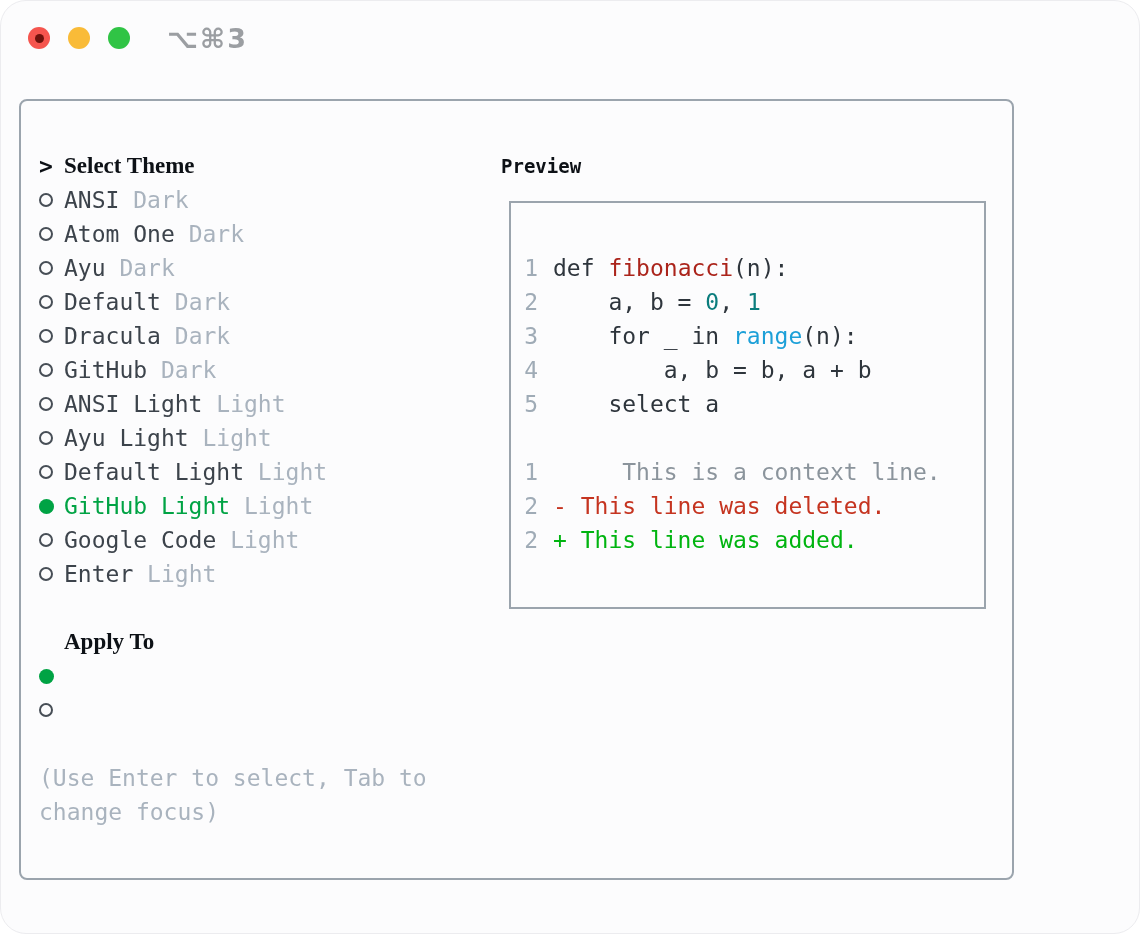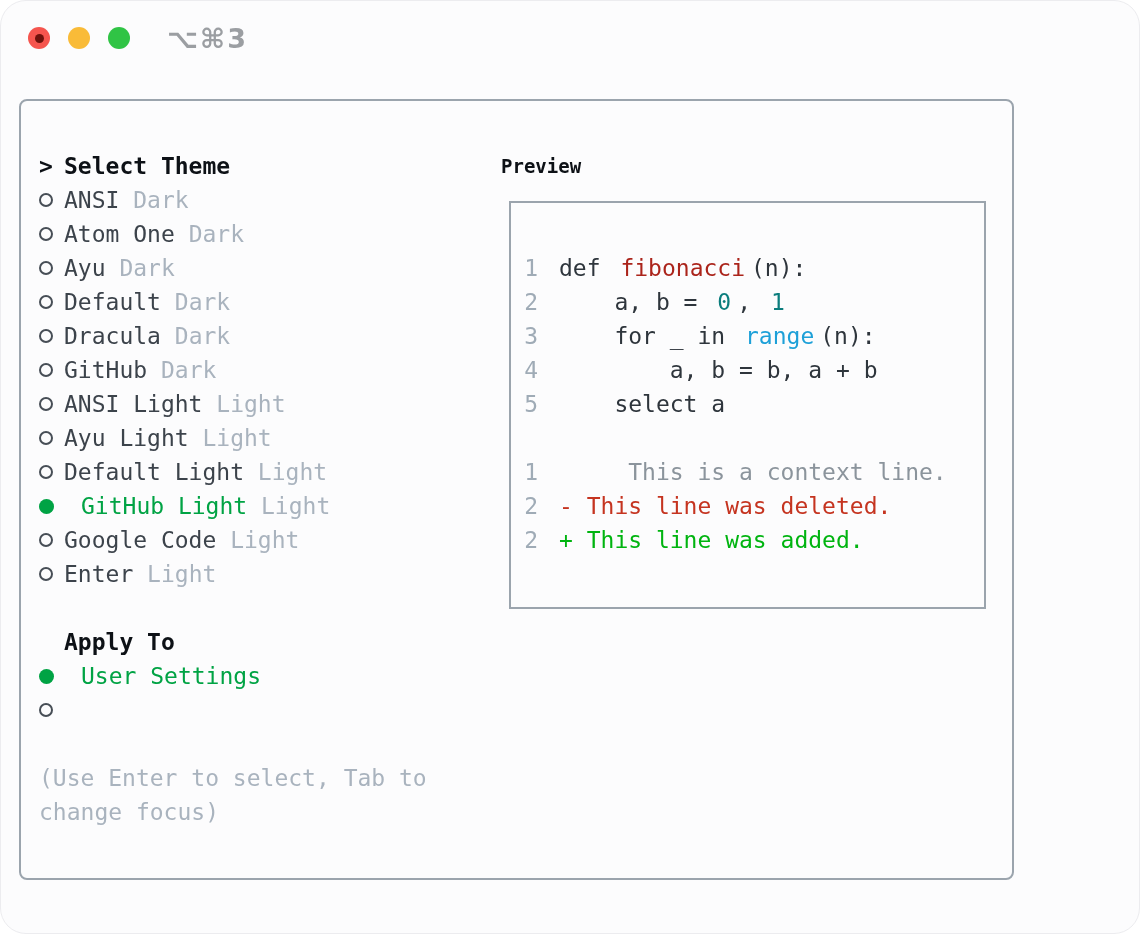--- a/index.html
+++ b/index.html
@@ -39,39 +39,39 @@
     font-family:"DejaVu Sans","Liberation Sans",sans-serif;
     font-size:27px;font-weight:700;color:var(--title_gray);letter-spacing:2px;}
   
   .frame{position:absolute;left:18px;top:98px;width:995px;height:781px;
     border:2px solid var(--border_gray);border-radius:8px;}
   
   .left{position:absolute;left:38px;top:148px;font-size:23px;line-height:34px;color:var(--item_text);}
   .row{height:34px;display:flex;align-items:center;white-space:pre;}
   .spacer{height:34px;}
   .marker{display:inline-block;width:25px;font-weight:700;color:var(--heading_black);}
-  .header-text{font-weight:700;color:var(--heading_black);}
+  .header-text{font-weight:700;color:var(--heading_black);font-family:Liberation Serif, serif;}
   .bullet{display:inline-block;width:14px;height:14px;border-radius:50%;
     border:2px solid #474e56;margin-right:11px;flex:0 0 auto;}
   .bullet.sel{border:none;width:15px;height:15px;background:var(--selected_green);margin-right:10px;}
   .tname{color:var(--item_text);}
-  .tname.selname{color:var(--selected_green);margin-left:17px;}
+  .tname.selname{color:var(--selected_green);}
   .tvariant{color:var(--muted);margin-left:1ch;}
   .hint{color:var(--muted);}
   
   .preview-header{position:absolute;left:500px;top:148px;height:34px;line-height:34px;
     font-size:19px;font-weight:700;color:var(--heading_black);}
   .preview-box{position:absolute;left:508px;top:200px;width:477px;height:408px;
     border:2px solid var(--border_gray);background:transparent;}
   .code-block{position:absolute;left:523px;top:250px;}
   .diff-block{position:absolute;left:523px;top:454px;}
   .crow{height:34px;display:flex;align-items:center;font-size:23px;}
   .ln{display:inline-block;width:14px;margin-right:15px;text-align:right;
     color:var(--line_number);flex:0 0 auto;}
-  .tk{white-space:pre;margin-left:6px;}
+  .tk{white-space:pre;}
   .c-code{color:var(--text_dark);}
   .c-fn{color:var(--function_red);}
   .c-num{color:var(--number_teal);}
   .c-call{color:var(--call_blue);}
   .c-ctx{color:var(--context_gray);}
   .c-del{color:var(--deleted_red);}
   .c-add{color:var(--added_green);}
 </style>
 </head>
 <body>
@@ -103,21 +103,21 @@
         <div class="row"><span class="bullet"></span><span class="tname">Default Light</span><span class="tvariant">Light</span></div>
         <div class="row"><span class="bullet sel"></span><span class="tname selname">GitHub Light</span><span class="tvariant">Light</span></div>
         <div class="row"><span class="bullet"></span><span class="tname">Google Code</span><span class="tvariant">Light</span></div>
         <div class="row"><span class="bullet"></span><span class="tname">Enter</span><span class="tvariant">Light</span></div>
       </div>
     <div class="spacer"></div>
     <div class="row">
       <span class="marker"></span><span class="header-text">Apply To</span>
     </div>
     <div id="apply-list">
-        <div class="row"><span class="bullet sel"></span><span class="tname selname">User Settings</span></div>
+        <div class="row"><span class="bullet sel"></span></div>
         <div class="row"><span class="bullet"></span></div>
       </div>
     <div class="spacer"></div>
     <div class="row hint">(Use Enter to select, Tab to</div>
     <div class="row hint">change focus)</div>
   </div>
 
   <div class="preview-header">Preview</div>
   <div class="preview-box"></div>
   <div class="code-block" id="code-block">

